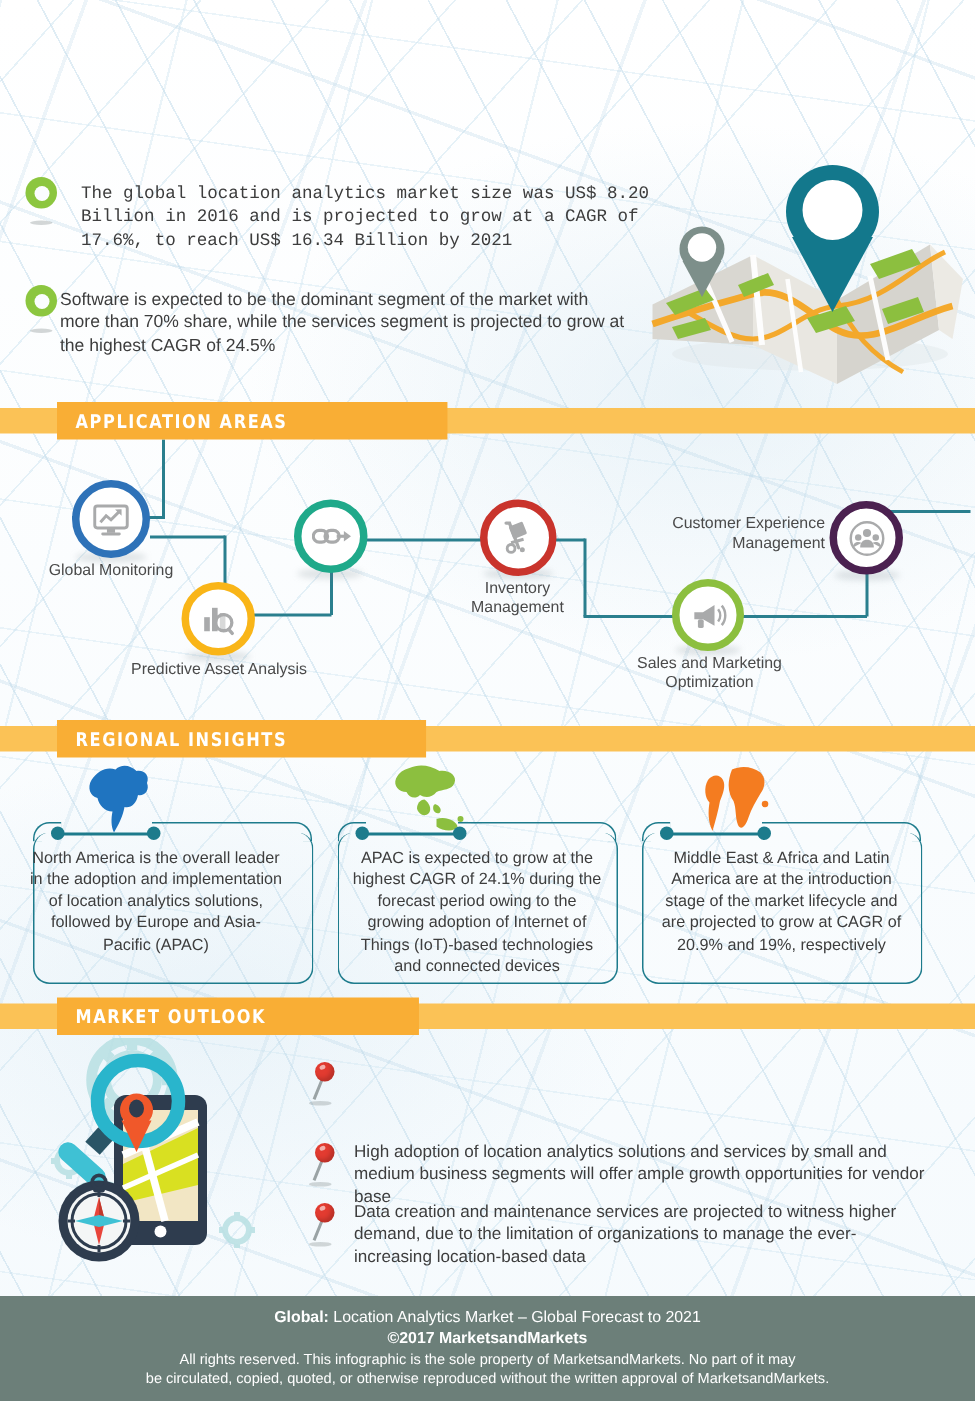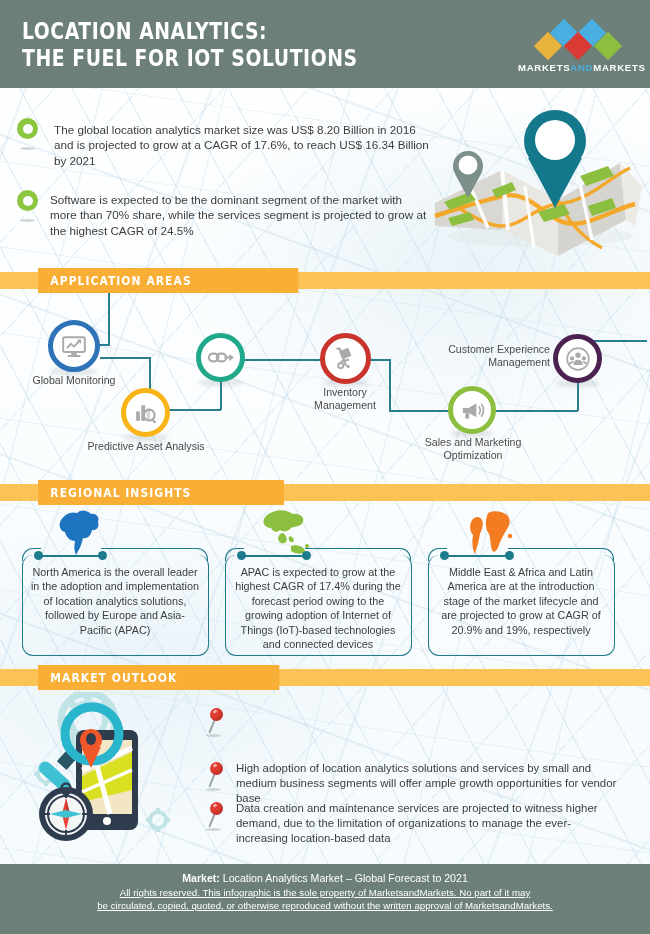--- a/index.html
+++ b/index.html
@@ -96,58 +96,43 @@
     background:#9aa3a5;transform:rotate(22deg);transform-origin:top center;}
   .pinred .sh{position:absolute;left:0px;top:26px;width:15px;height:2.6px;border-radius:50%;
     background:rgba(120,130,130,.30);}
   .olitem{position:absolute;font-size:11.4px;line-height:15.2px;color:#3d3d3d;}
 
   
   .ftr{position:absolute;left:0;bottom:0;width:650px;height:70px;background:#6c7f79;z-index:6;
     color:#ffffff;text-align:center;}
   .ftr .l1{padding-top:8px;font-size:10.6px;}
   .ftr .l2{font-size:10.6px;font-weight:bold;margin-top:2px;}
-  .ftr .l3{font-size:9.7px;margin-top:2px;line-height:13px;text-decoration:underline;}
+  .ftr .l3{font-size:9.7px;margin-top:2px;line-height:13px;}
   .ftr b{font-weight:bold;}
 </style>
 </head>
 <body>
 
 <div class="page">
   <div class="maptex"></div>
 
-  <div class="hdr">
-    <div class="hdr-title">
-      <div>LOCATION ANALYTICS:</div>
-      <div>THE FUEL FOR IOT SOLUTIONS</div>
-    </div>
-
-    <div class="logo">
-      <div class="dia" style="left:20px;top:18px;background:#e8b33c;"></div>
-      <div class="dia" style="left:36px;top:5px;background:#4aaee0;"></div>
-      <div class="dia" style="left:64px;top:5px;background:#4aaee0;"></div>
-      <div class="dia" style="left:50px;top:18px;background:#d93a34;"></div>
-      <div class="dia" style="left:80px;top:18px;background:#8cbf3f;"></div>
-      <div class="logo-word"><span>MARKETS</span><span class="and">AND</span><span>MARKETS</span></div>
-    </div>
-  </div>
 
   <div class="pin-g" style="left:17px;top:118px;">
     <div class="tip"></div>
       <div class="head"></div>
       <div class="shadow"></div>
   </div>
-  <div class="callout" style="left:54px;top:122px;width:380px;">The global location analytics market size was US$ 8.20 Billion in 2016 and is projected to grow at a CAGR of 17.6%, to reach US$ 16.34 Billion by 2021</div>
+  <div class="callout" style="left:54px;top:122px;width:380px;font-family:Liberation Mono, monospace;">The global location analytics market size was US$ 8.20 Billion in 2016 and is projected to grow at a CAGR of 17.6%, to reach US$ 16.34 Billion by 2021</div>
 
   <div class="pin-g" style="left:17px;top:190px;">
     <div class="tip"></div>
       <div class="head"></div>
       <div class="shadow"></div>
   </div>
-  <div class="callout" style="left:50px;top:192px;width:380px;">Software is expected to be the dominant segment of the market with more than 70% share, while the services segment is projected to grow at the highest CAGR of 24.5%</div>
+  <div class="callout" style="left:40px;top:192px;width:380px;">Software is expected to be the dominant segment of the market with more than 70% share, while the services segment is projected to grow at the highest CAGR of 24.5%</div>
 
   <svg class="mapill" style="left:430px;top:108px;" width="215" height="155" viewBox="0 0 215 155">
     <ellipse cx="110" cy="128" rx="92" ry="11" fill="#dfe7e9" opacity=".45"></ellipse>
     <polygon points="5,95 72,62 72,122 5,118" fill="#d9d7d1"></polygon>
     <polygon points="72,62 128,92 128,148 72,122" fill="#e9e7e1"></polygon>
     <polygon points="128,92 190,55 196,112 128,148" fill="#d6d4ce"></polygon>
     <polygon points="190,55 212,78 205,118 196,112" fill="#eceae4"></polygon>
     <g opacity=".95">
       <path d="M5,108 C40,96 58,92 72,88 C95,82 112,104 128,112 C152,124 175,104 205,96" stroke="#f5a623" stroke-width="4.5" fill="none"></path>
       <path d="M20,95 C48,112 60,118 72,118 C92,118 106,98 128,96 C160,93 178,70 200,60" stroke="#f5a623" stroke-width="3.4" fill="none"></path>
@@ -269,36 +254,36 @@
 
   <svg class="rmap" style="left:55px;top:506px;" width="50" height="52" viewBox="0 0 50 52">
     <path d="M6,14 C10,8 16,5 22,7 C26,3 32,4 36,8 C41,7 45,11 43,16 C45,21 41,25 37,24 C36,30 32,33 28,32 C27,38 24,44 21,49 C19,45 19,40 20,35 C15,35 11,31 10,26 C5,25 3,19 6,14 Z" fill="#1f74c0"></path>
   </svg>
   <div class="rdot" style="left:34px;top:551px;"></div>
   <div class="rdot" style="left:98px;top:551px;"></div>
   <div class="rline" style="left:38px;top:555px;width:62px;"></div>
   <div class="rcard" style="left:22px;top:555px;width:185px;height:100px;border-top:none;"></div>
   <div class="rcard" style="left:22px;top:548px;width:18px;height:12px;border-right:none;border-bottom:none;border-radius:11px 0 0 0;"></div>
   <div class="rcard" style="left:101px;top:548px;width:106px;height:12px;border-left:none;border-bottom:none;border-radius:0 11px 0 0;"></div>
-  <div class="rcard-txt" style="left:30px;top:565px;width:170px;">North America is the overall leader in the adoption and implementation of location analytics solutions, followed by Europe and Asia-Pacific (APAC)</div>
+  <div class="rcard-txt" style="left:19px;top:565px;width:170px;">North America is the overall leader in the adoption and implementation of location analytics solutions, followed by Europe and Asia-Pacific (APAC)</div>
 
   <svg class="rmap" style="left:255px;top:506px;" width="58" height="52" viewBox="0 0 58 52">
     <path d="M18,6 C24,3 32,4 38,8 C44,7 50,11 48,16 C46,21 40,20 36,22 C33,26 28,26 25,24 C22,27 18,26 16,22 C11,22 7,18 9,13 C11,9 14,7 18,6 Z" fill="#8cbf3f"></path>
     <path d="M28,27 C31,29 33,33 31,36 C28,39 24,37 23,33 C23,30 25,27 28,27 Z" fill="#8cbf3f"></path>
     <path d="M35,30 C38,31 40,34 38,36 C35,37 33,34 34,31 Z" fill="#8cbf3f"></path>
     <path d="M36,40 C42,38 49,41 50,45 C48,49 40,48 36,45 Z" fill="#8cbf3f"></path>
     <circle cx="52" cy="40" r="2" fill="#8cbf3f"></circle>
   </svg>
   <div class="rdot" style="left:237px;top:551px;"></div>
   <div class="rdot" style="left:302px;top:551px;"></div>
   <div class="rline" style="left:241px;top:555px;width:63px;"></div>
   <div class="rcard" style="left:225px;top:555px;width:185px;height:100px;border-top:none;"></div>
   <div class="rcard" style="left:225px;top:548px;width:18px;height:12px;border-right:none;border-bottom:none;border-radius:11px 0 0 0;"></div>
   <div class="rcard" style="left:305px;top:548px;width:105px;height:12px;border-left:none;border-bottom:none;border-radius:0 11px 0 0;"></div>
-  <div class="rcard-txt" style="left:232px;top:565px;width:172px;">APAC is expected to grow at the highest CAGR of 17.4% during the forecast period owing to the growing adoption of Internet of Things (IoT)-based technologies and connected devices</div>
+  <div class="rcard-txt" style="left:232px;top:565px;width:172px;">APAC is expected to grow at the highest CAGR of 24.1% during the forecast period owing to the growing adoption of Internet of Things (IoT)-based technologies and connected devices</div>
 
   <svg class="rmap" style="left:460px;top:506px;" width="56" height="52" viewBox="0 0 56 52">
     <path d="M12,14 C15,10 20,10 22,14 C24,18 22,23 20,28 C19,34 17,41 15,48 C12,42 12,35 13,29 C10,26 9,19 12,14 Z" fill="#f47c20"></path>
     <path d="M28,7 C34,4 42,5 47,9 C51,13 50,19 47,23 C44,28 41,33 39,39 C37,45 34,48 32,44 C30,39 31,33 29,28 C26,24 24,17 28,7 Z" fill="#f47c20"></path>
     <circle cx="50" cy="30" r="2.2" fill="#f47c20"></circle>
   </svg>
   <div class="rdot" style="left:440px;top:551px;"></div>
   <div class="rdot" style="left:505px;top:551px;"></div>
   <div class="rline" style="left:444px;top:555px;width:63px;"></div>
   <div class="rcard" style="left:428px;top:555px;width:185px;height:100px;border-top:none;"></div>
@@ -392,17 +377,18 @@
   <div class="olitem" style="left:236px;top:761px;width:390px;">High adoption of location analytics solutions and services by small and medium business segments will offer ample growth opportunities for vendor base</div>
 
   <div class="pinred" style="left:206px;top:802px;">
     <div class="needle"></div>
       <div class="sh"></div>
       <div class="ball"></div>
   </div>
   <div class="olitem" style="left:236px;top:801px;width:382px;">Data creation and maintenance services are projected to witness higher demand, due to the limitation of organizations to manage the ever-increasing location-based data</div>
 
   <div class="ftr">
-    <div class="l1"><b>Market:</b><span> Location Analytics Market – Global Forecast to 2021</span></div>
+    <div class="l1"><b>Global:</b><span> Location Analytics Market – Global Forecast to 2021</span></div>
+    <div class="l2">©2017 MarketsandMarkets</div>
     <div class="l3">All rights reserved. This infographic is the sole property of MarketsandMarkets. No part of it may</div>
     <div class="l3" style="margin-top:0;">be circulated, copied, quoted, or otherwise reproduced without the written approval of MarketsandMarkets.</div>
   </div>
 </div>
 
 </body></html>

